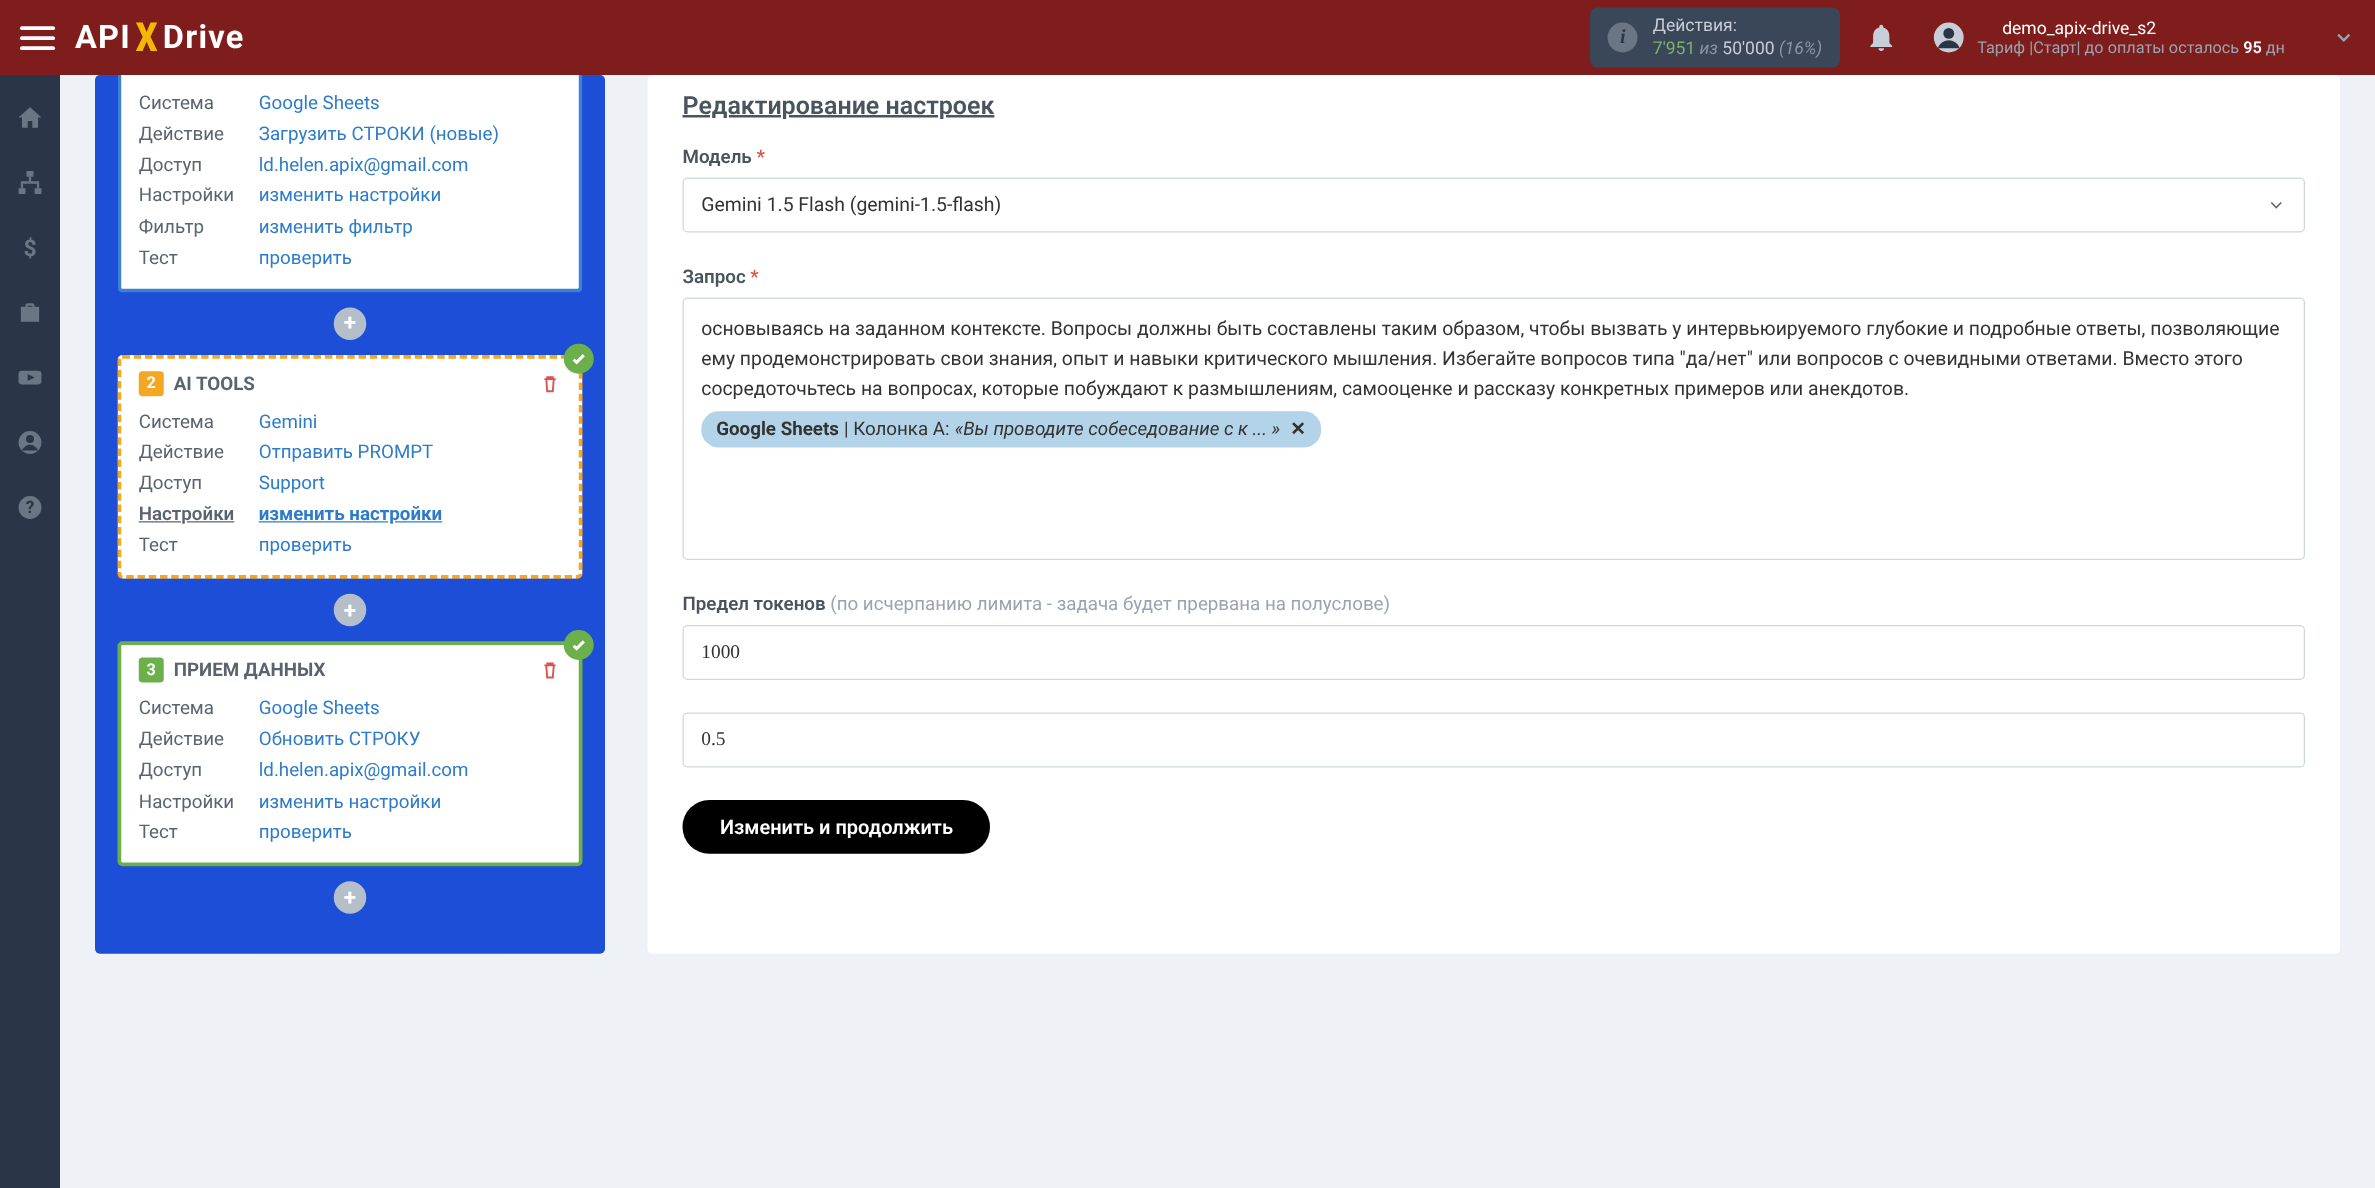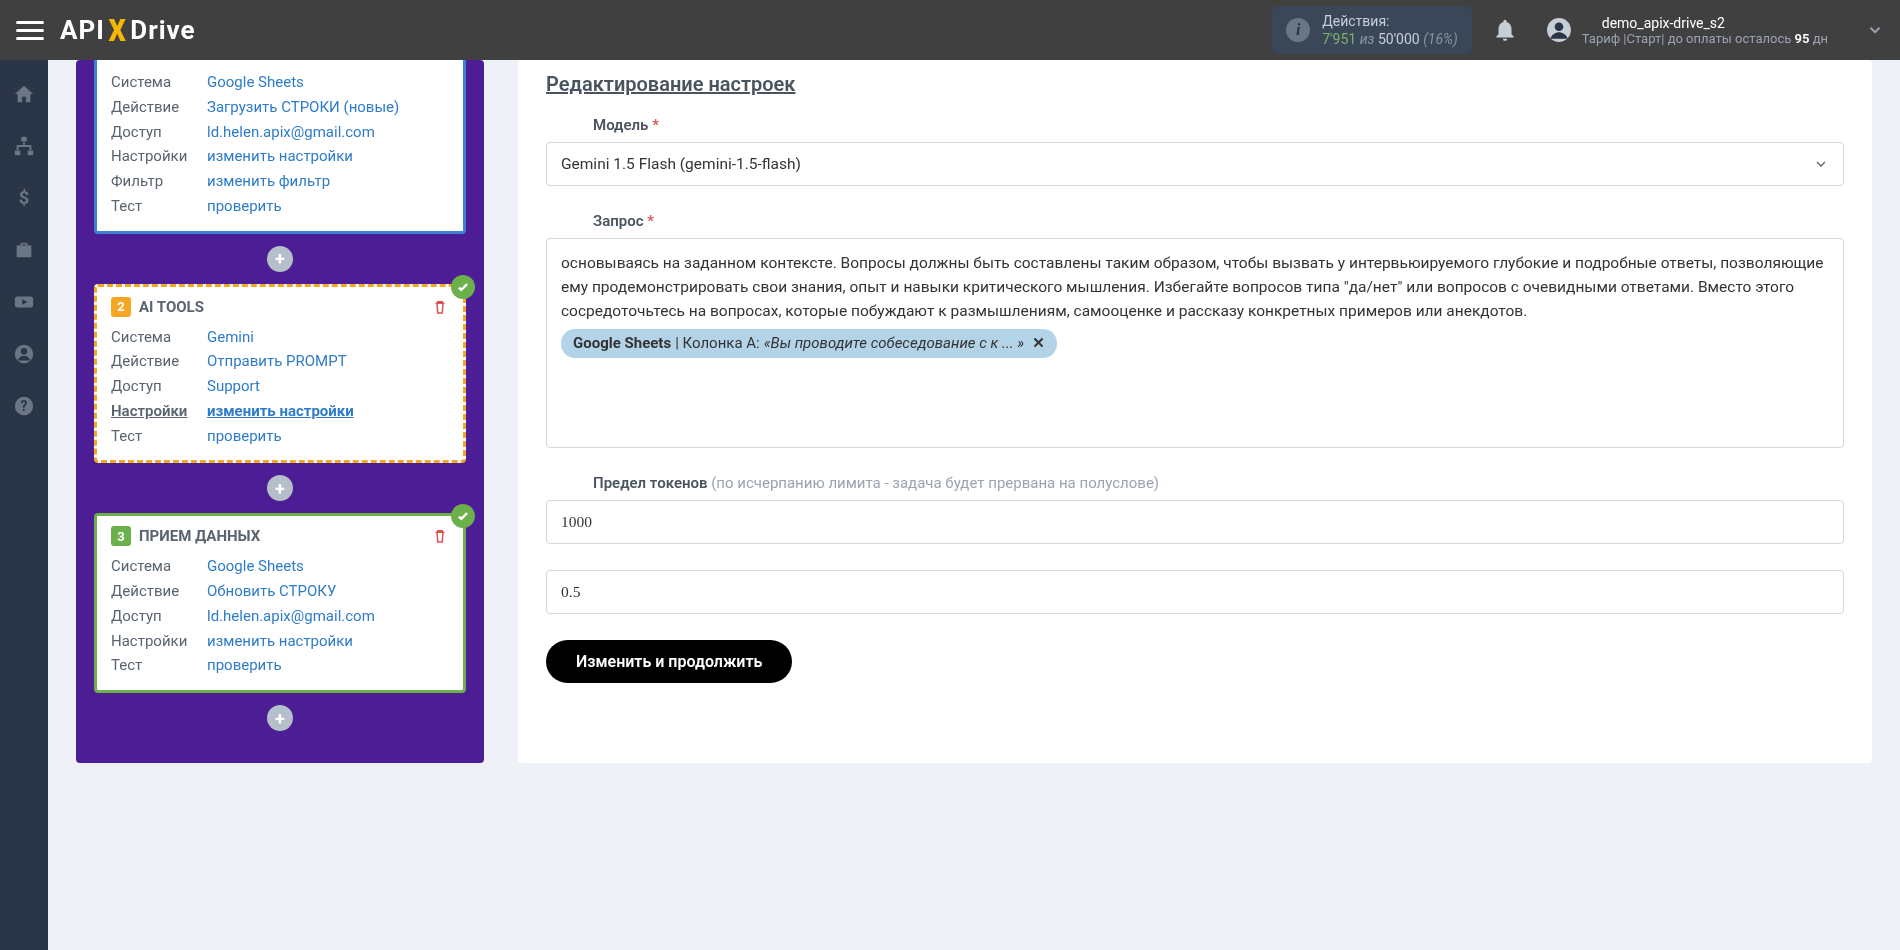--- a/index.html
+++ b/index.html
@@ -1,17 +1,17 @@
 <!DOCTYPE html>
 <html><head>
 <meta charset="utf-8">
 <style>
 * { margin:0; padding:0; box-sizing:border-box; font-family:-apple-system,BlinkMacSystemFont,"Segoe UI",Roboto,Arial,sans-serif; }
 body { background:#eef1f5; overflow:hidden; }
-.topbar { height:60px; background:#404040; display:flex; align-items:center; padding:0 16px; color:#fff; position:relative; }
+.topbar { height:60px; background:#7f1d1d; display:flex; align-items:center; padding:0 16px; color:#fff; position:relative; }
 .menu-btn { width:28px; height:28px; cursor:pointer; display:flex; flex-direction:column; justify-content:center; gap:5px; margin-right:16px; }
 .menu-btn span { height:3px; background:#fff; border-radius:2px; }
 .logo { font-size:26px; font-weight:700; letter-spacing:1px; display:flex; align-items:center; }
 .logo .api { color:#fff; }
 .logo .x { color:#f5b800; font-size:32px; font-weight:900; margin:0 2px; transform:scaleX(0.85); }
 .logo .drive { color:#fff; }
 .top-mid { margin-left:auto; display:flex; align-items:center; gap:20px; }
 .actions-box { background:#3a4759; border-radius:6px; padding:6px 14px; display:flex; align-items:center; gap:12px; }
 .info-ico { width:24px; height:24px; border-radius:50%; background:#6b7685; color:#2a3647; display:flex; align-items:center; justify-content:center; font-weight:900; font-style:italic; font-family:Georgia,serif; }
 .actions-text { font-size:14px; line-height:1.3; }
@@ -27,21 +27,21 @@
 .user-text .tariff { color:#9aa4b1; font-size:13px; }
 .user-text .tariff .days { color:#fff; font-weight:600; }
 .chev { margin-left:18px; color:#9aa4b1; cursor:pointer; }
 
 .sidebar { position:fixed; left:0; top:60px; bottom:0; width:48px; background:#2a3647; display:flex; flex-direction:column; align-items:center; padding-top:12px; gap:8px; }
 .side-ico { width:48px; height:44px; display:flex; align-items:center; justify-content:center; color:#6b7685; cursor:pointer; }
 .side-ico svg { width:22px; height:22px; }
 
 .main { position:absolute; left:48px; top:60px; right:0; bottom:0; overflow:auto; padding:0 28px 24px; }
 .columns { display:flex; gap:34px; }
-.left-col { width:408px; flex-shrink:0; background:#4c1d95; border-radius:4px; padding:0 18px 20px; }
+.left-col { width:408px; flex-shrink:0; background:#1d4ed8; border-radius:4px; padding:0 18px 20px; }
 .right-col { flex:1; background:#fff; border-radius:4px; padding:12px 28px 28px; }
 
 .card { border:3px solid; border-radius:4px; padding:10px 14px 12px; margin-top:0; position:relative; background:#fff; }
 .card.blue { border-color:#3b82d4; border-top:none; border-radius:0 0 4px 4px; }
 .card.orange { border:3px dashed #f5a623; }
 .card.green { border-color:#6bb04a; }
 .card-title { font-weight:700; color:#5a6470; font-size:15px; margin-bottom:8px; display:flex; align-items:center; gap:8px; }
 .badge-num { width:20px; height:20px; border-radius:3px; color:#fff; font-size:13px; font-weight:700; display:inline-flex; align-items:center; justify-content:center; }
 .badge-num.orange { background:#f5a623; }
 .badge-num.green { background:#6bb04a; }
@@ -49,21 +49,21 @@
 .check-badge { position:absolute; top:-12px; right:-12px; width:24px; height:24px; border-radius:50%; background:#6bb04a; display:flex; align-items:center; justify-content:center; color:#fff; }
 .card-row { display:flex; font-size:15px; line-height:1.65; }
 .card-row .lbl { width:96px; color:#5a6470; }
 .card-row .val { color:#2e7cc9; cursor:pointer; }
 .card-row.active .lbl { text-decoration:underline; color:#5a6470; font-weight:600; }
 .card-row.active .val { text-decoration:underline; font-weight:700; }
 .add-btn { width:26px; height:26px; border-radius:50%; background:#b5bfc9; color:#fff; display:flex; align-items:center; justify-content:center; margin:12px auto; cursor:pointer; font-size:18px; font-weight:700; }
 
 .section-h { font-size:20px; color:#4a545f; font-weight:600; text-decoration:underline; margin-bottom:20px; }
 .field { margin-bottom:26px; }
-.field-label { font-size:15px; color:#4a545f; font-weight:600; margin-bottom:8px; display:block;margin-left:47px; }
+.field-label { font-size:15px; color:#4a545f; font-weight:600; margin-bottom:8px; display:block; }
 .field-label .req { color:#d9534f; }
 .field-label .hint { color:#9aa4b1; font-weight:400; }
 .select-box { border:1px solid #cfd6dd; border-radius:4px; padding:12px 14px; display:flex; align-items:center; justify-content:space-between; cursor:pointer; font-size:15.5px; color:#333; }
 .textarea-box { border:1px solid #cfd6dd; border-radius:4px; padding:12px 14px; font-size:15.5px; color:#333; line-height:1.55; height:210px; overflow-y:scroll; position:relative; }
 .tag-pill { display:inline-flex; align-items:center; background:#b3d4e8; border-radius:14px; padding:3px 12px; font-size:15px; color:#333; margin-top:6px; gap:4px; }
 .tag-pill .src { font-weight:700; }
 .tag-pill .col { font-weight:400; }
 .tag-pill .sample { font-style:italic; }
 .tag-pill .x { cursor:pointer; font-weight:700; margin-left:4px; }
 .input-box { border:1px solid #cfd6dd; border-radius:4px; padding:12px 14px; font-size:15.5px; color:#333; width:100%;font-family:Liberation Serif, serif; }

